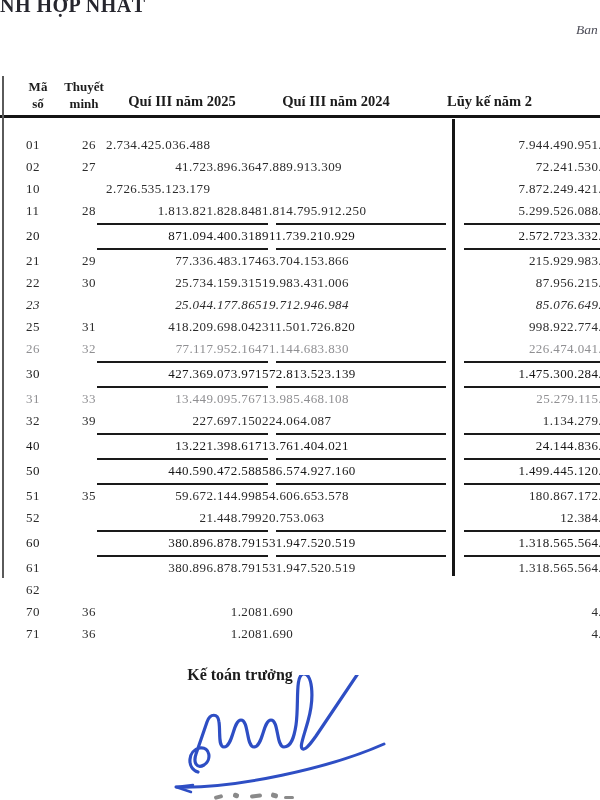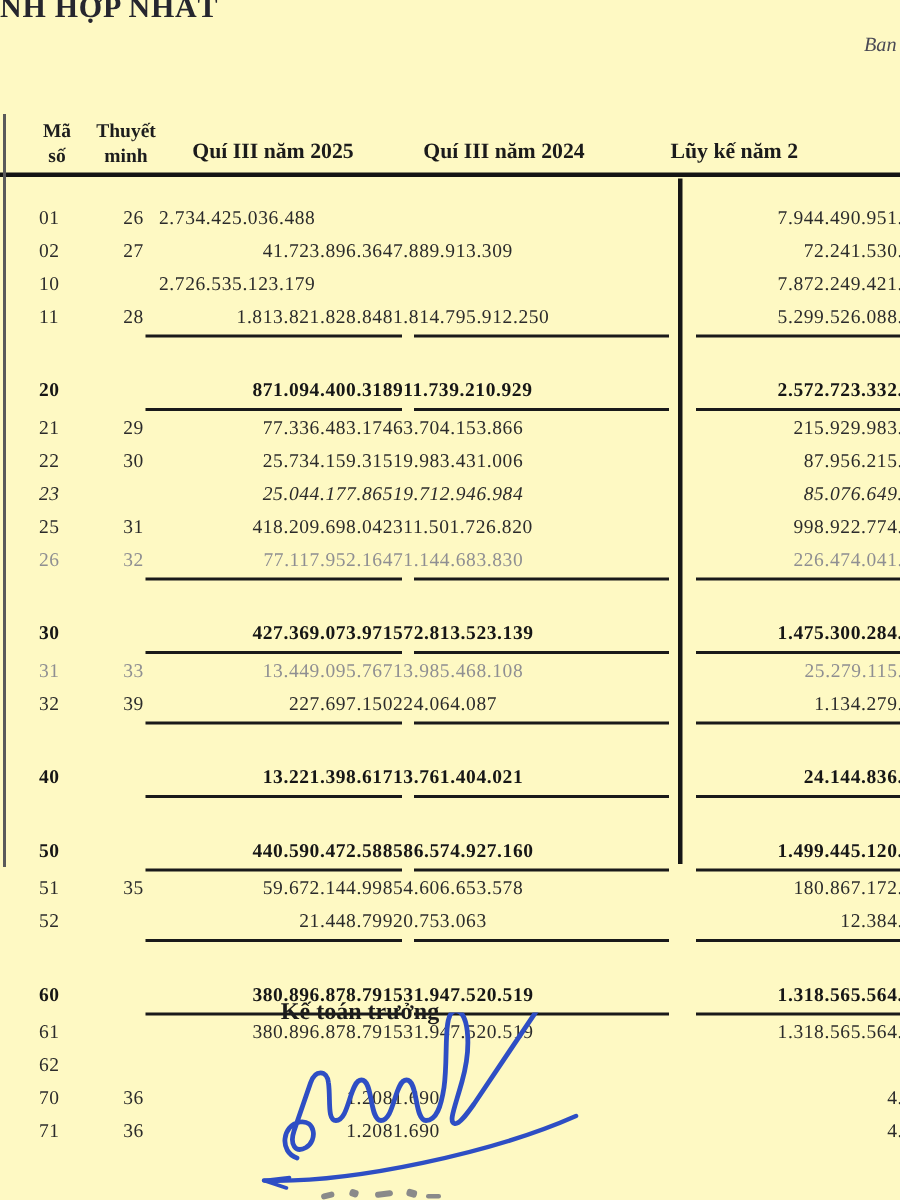--- a/index.html
+++ b/index.html
@@ -1,18 +1,18 @@
 <!DOCTYPE html>
 <html><head>
 <meta charset="utf-8">
 <style>
   html,body{margin:0;padding:0;background:#e8e8e8;}
   .page{
     position:relative; width:600px; height:800px; margin:0 auto;
-    background:#fef9c3; overflow:hidden;
+    background:#ffffff; overflow:hidden;
     font-family:"Liberation Serif","DejaVu Serif",serif;
     color:#222;
   }
   
   .doc-title{
     position:absolute; left:0px; top:-6px;
     font-size:20px; font-weight:bold; letter-spacing:0.5px; color:#26262e;
     white-space:nowrap;
   }
   .top-right-note{
@@ -46,21 +46,21 @@
   .rows{position:absolute; left:0; top:134px; width:600px;}
   .row{
     position:relative; display:flex; height:22px; line-height:22px;
     font-size:13px; letter-spacing:0.4px; color:#2b2b2b; white-space:nowrap;
   }
   .row .c-code{width:30px; margin-left:26px; text-align:left;}
   .row .c-note{width:34px; margin-left:16px; text-align:center;}
   .row .c-v1{width:156px; text-align:right;}
   .row .c-v2{width:182px; text-align:left;}
   .row .c-v3{flex:1; text-align:right; margin-right:-2px;}
-  .row.bold{font-weight:bold; color:#161616;margin-top:24px;}
+  .row.bold{font-weight:normal; color:#161616;}
   .row.italic{font-style:italic;}
   .row.faded{color:#8f8f92;}
   .rule{position:relative; height:3px;}
   .rule i{position:absolute; top:1px; height:1.7px; background:#1a1a1a; display:block;}
   .rule .s1{left:97px;  width:171px;}
   .rule .s2{left:276px; width:170px;}
   .rule .s3{left:464px; width:138px;}
   
   .sig-title{
     position:absolute; left:130px; top:666px; width:220px; text-align:center;

